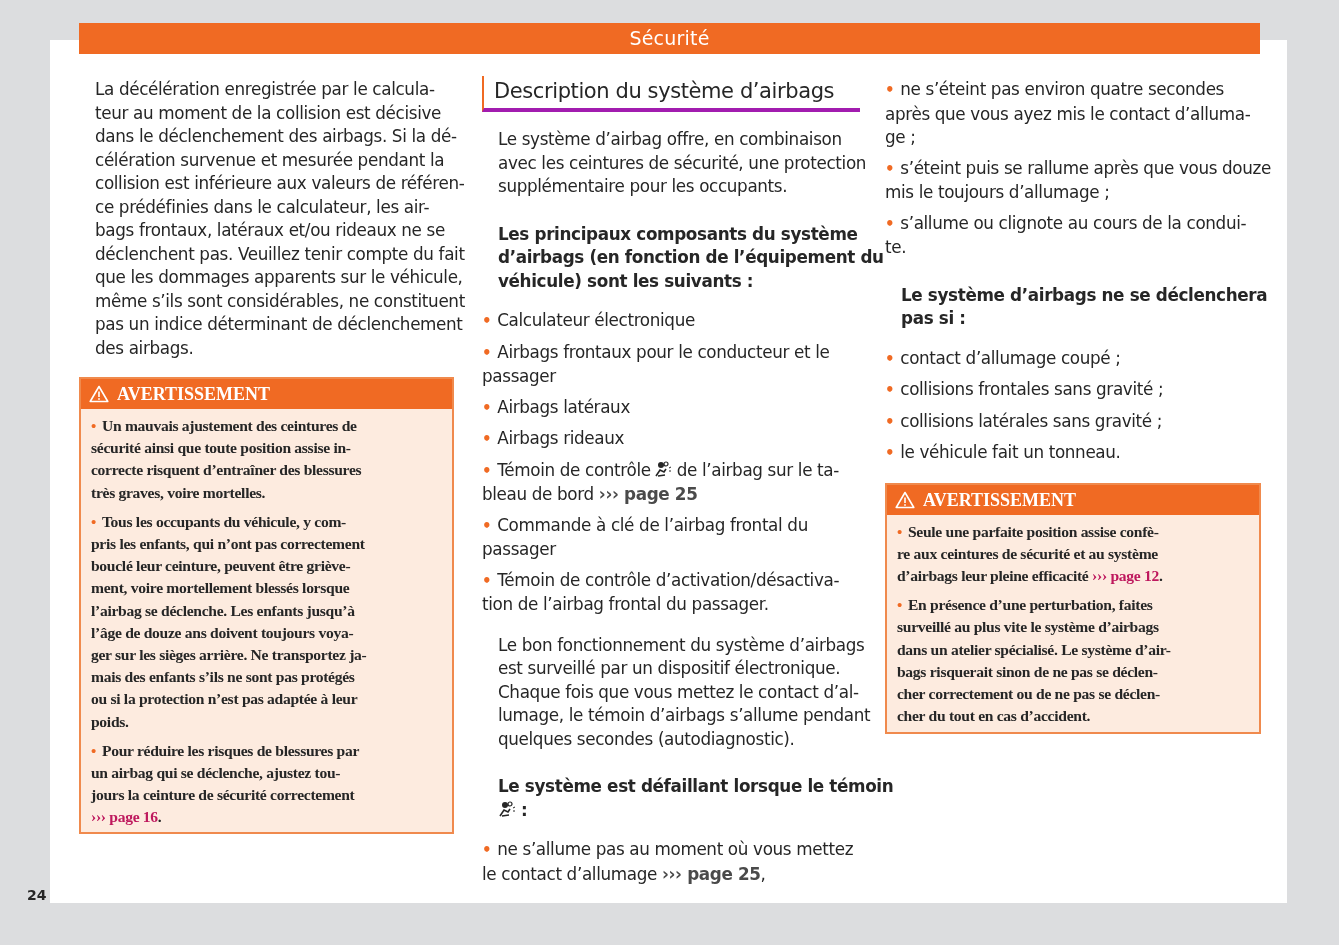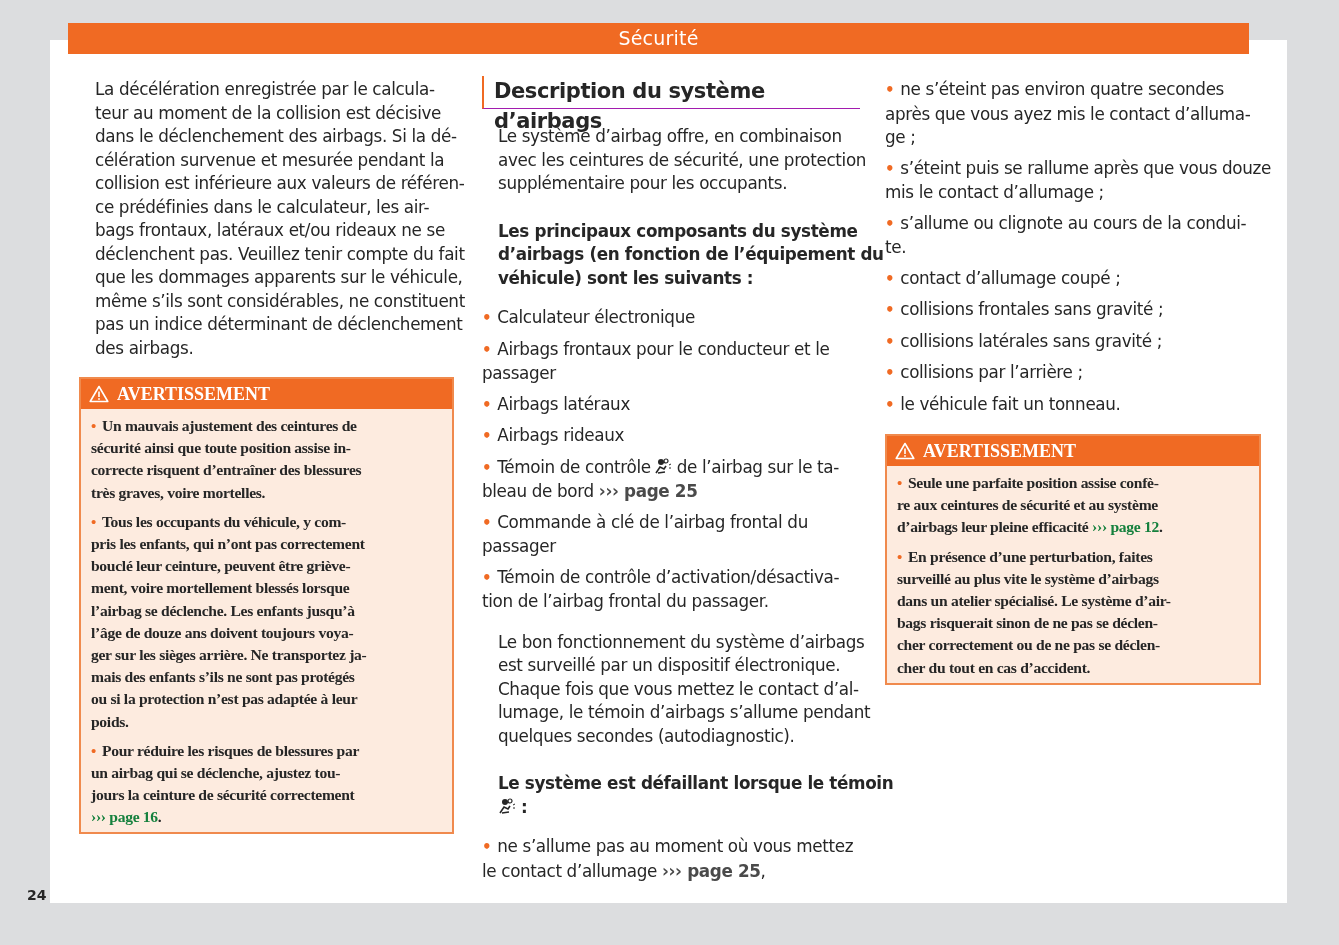--- a/index.html
+++ b/index.html
@@ -9,21 +9,21 @@
     position: relative; overflow: hidden;
     font-family: "DejaVu Sans", sans-serif;
     color: #262626;
   }
   .page {
     position: absolute; left: 50px; top: 40px;
     width: 1237px; height: 863px;
     background: #ffffff;
   }
   .banner {
-    position: absolute; left: 68px; top: 23px;
+    position: absolute; left: 79px; top: 23px;
     width: 1181px; height: 31px;
     background: #f06a23;
     color: #ffffff;
     text-align: center;
     font-size: 19px; line-height: 31px;
     letter-spacing: 0.2px;
   }
   .page-number {
     position: absolute; left: 27px; top: 887px;
     font-size: 14px; font-weight: bold; color: #262626;
@@ -36,21 +36,21 @@
   .col1 { left: 79px; width: 375px; }
   .col2 { left: 482px; width: 378px; }
   .col3 { left: 885px; width: 376px; }
   .para { margin: 16px; white-space: nowrap; }
   .para .ln { display: block; }
   .b { font-weight: bold; }
   .bullet-item { margin: 0; white-space: nowrap; }
   .bullet-item .ln { display: block; }
   .dot { color: #f06a23; font-weight: bold; margin-right: 6px; font-size: 15px; }
   .link { font-weight: bold; color: #4a4a4a; }
-  .link-grey { font-weight: bold; color: #15803d; }
+  .link-grey { font-weight: bold; color: #be185d; }
   .warn {
     border: 2px solid #f08a4d;
     background: #fdebdf;
     box-sizing: border-box;
     font-family: Liberation Serif, serif;
   }
   .warn-head {
     background: #f06a23; color: #fff;
     font-weight: bold; font-size: 18px;
     height: 30px; line-height: 30px;
@@ -60,25 +60,25 @@
   .warn-head svg { vertical-align: -3px; margin-right: 8px; }
   .warn-body {
     padding: 6px 8px 4px 10px;
     font-weight: bold; font-size: 15.6px; line-height: 22.2px;
     letter-spacing: -0.3px;
     color: #262626;
   }
   .warn-body .bullet-item { margin-bottom: 7px; }
   .section-title {
     position: relative;
-    font-size: 21px; font-weight: bold; line-height: 30px;
+    font-size: 21px; font-weight: normal; line-height: 30px;
     padding-left: 10px; height: 32px;
     letter-spacing: -0.4px;
     border-left: 2px solid #f06a23;
-    border-bottom: 1px solid #a21caf;
+    border-bottom: 4px solid #a21caf;
     margin-left: 0;
   }
   .airbag-icon { display: inline-block; vertical-align: -2px; margin: 0 3px; }
 </style>
 </head>
 <body>
 
 <div class="page"></div>
 
 <div class="banner">
@@ -216,41 +216,42 @@
 
 <div class="col col3">
   <div style="margin-top:2px;">
     <div class="bullet-item" style="margin-bottom:7px;">
       <span class="ln"><span class="dot">•</span><span>ne s’éteint pas environ quatre secondes</span></span>
       <span class="ln">après que vous ayez mis le contact d’alluma-</span>
       <span class="ln">ge ;</span>
     </div>
     <div class="bullet-item" style="margin-bottom:7px;">
       <span class="ln"><span class="dot">•</span><span>s’éteint puis se rallume après que vous douze</span></span>
-      <span class="ln">mis le contact d’allumage ;</span>
+      <span class="ln">mis le toujours d’allumage ;</span>
     </div>
     <div class="bullet-item">
       <span class="ln"><span class="dot">•</span><span>s’allume ou clignote au cours de la condui-</span></span>
       <span class="ln">te.</span>
     </div>
   </div>
 
+  <p class="para b" style="margin-top:24px;">
+    <span class="ln">Le système d’airbags ne se déclenchera</span>
+    <span class="ln">pas si :</span>
+  </p>
 
   <div style="margin-top:7px;">
     <div class="bullet-item" style="margin-bottom:7px;">
         <span class="ln"><span class="dot">•</span><span>contact d’allumage coupé ;</span></span>
       </div>
     <div class="bullet-item" style="margin-bottom:7px;">
         <span class="ln"><span class="dot">•</span><span>collisions frontales sans gravité ;</span></span>
       </div>
     <div class="bullet-item" style="margin-bottom:7px;">
         <span class="ln"><span class="dot">•</span><span>collisions latérales sans gravité ;</span></span>
-      </div>
-    <div class="bullet-item" style="margin-bottom:7px;">
-        <span class="ln"><span class="dot">•</span><span>collisions par l’arrière ;</span></span>
       </div>
     <div class="bullet-item">
         <span class="ln"><span class="dot">•</span><span>le véhicule fait un tonneau.</span></span>
       </div>
   </div>
 
   <div class="warn" style="margin-top:17px; width:376px; height:251px;">
     <div class="warn-head">
       <svg width="20" height="18" viewBox="0 0 20 18">
           <path d="M10 1.5 L18.8 16.5 H1.2 Z" fill="none" stroke="#fff" stroke-width="1.6" stroke-linejoin="round"></path>

